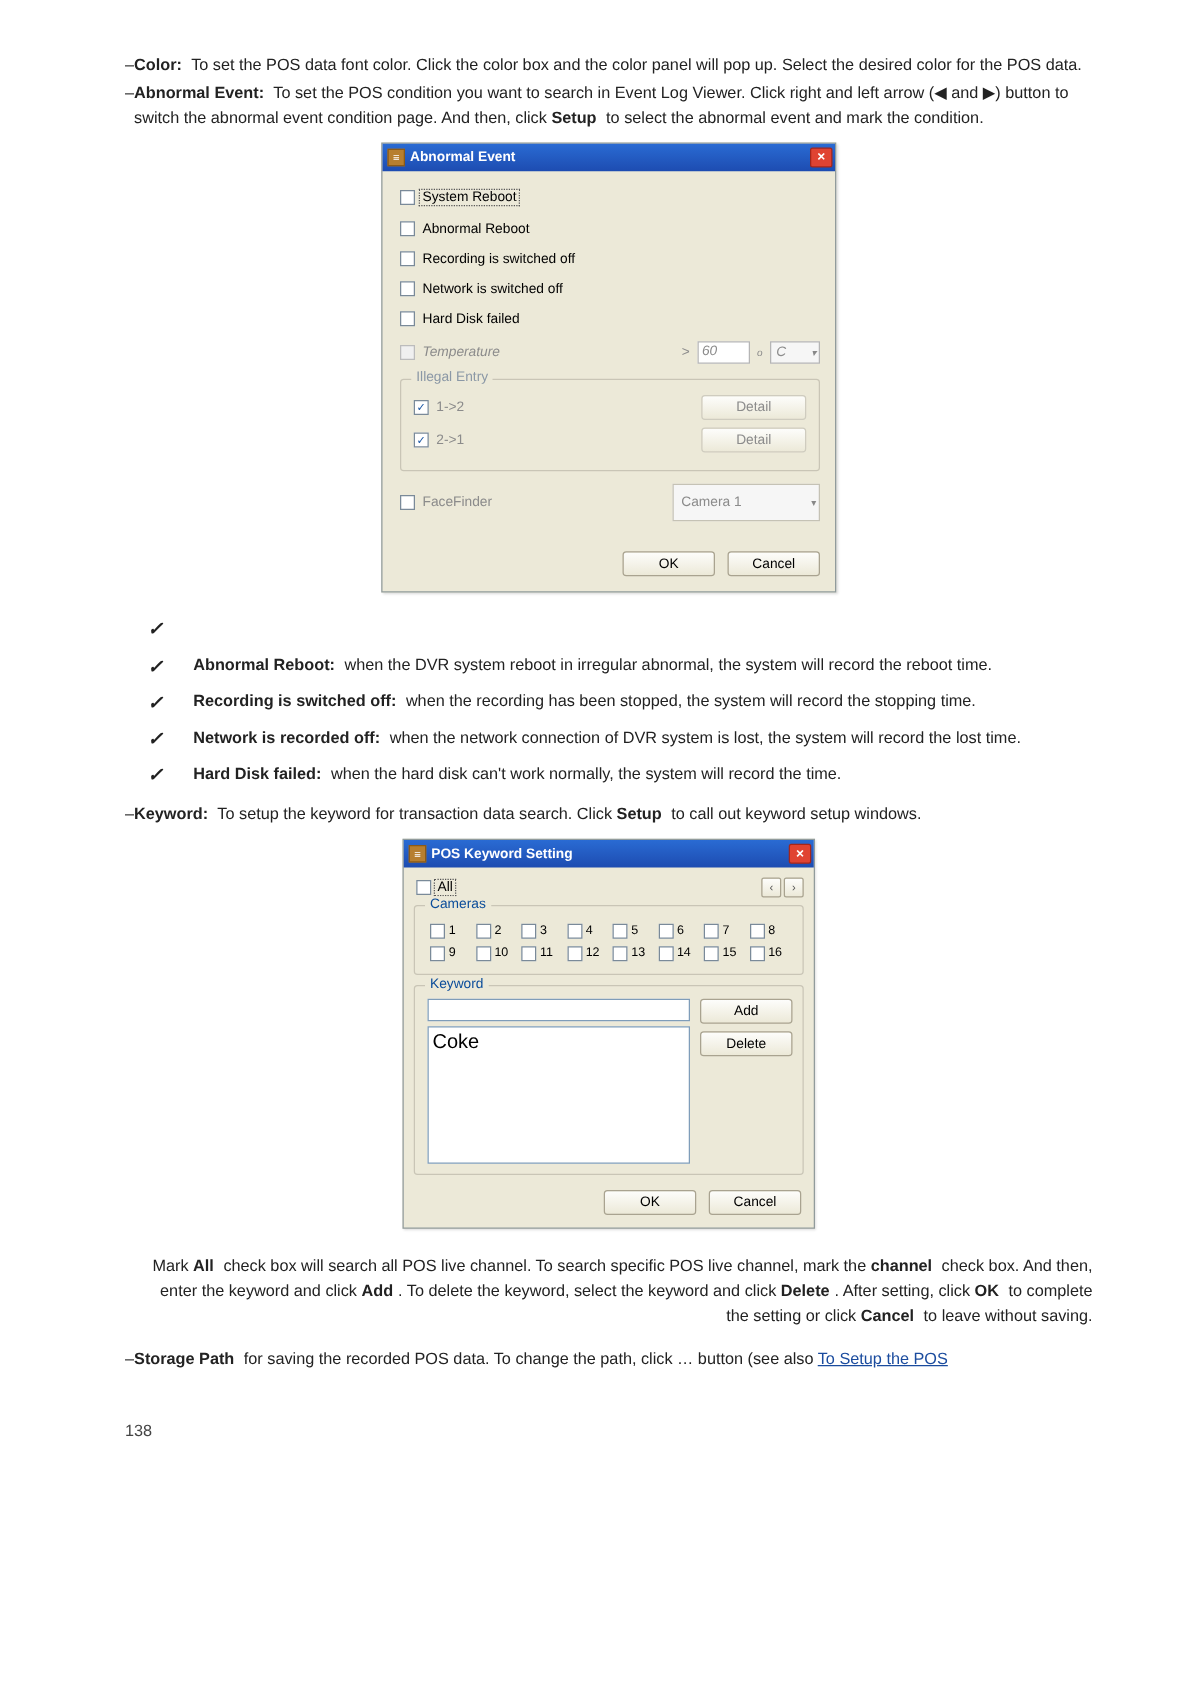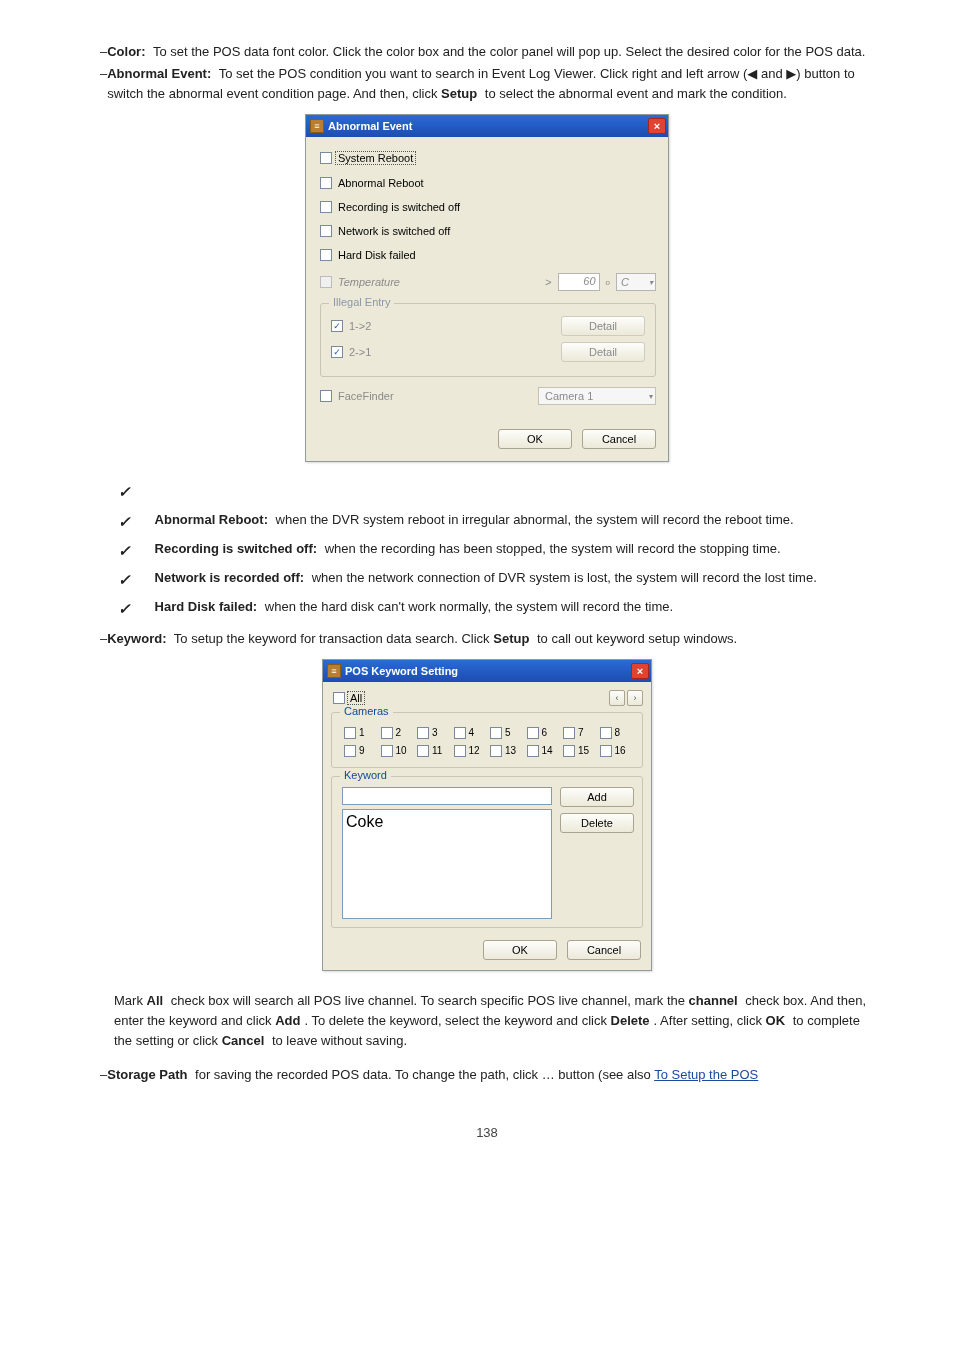--- a/index.html
+++ b/index.html
@@ -96,21 +96,20 @@
     border-radius: 2px;
   }
   .dlg-body {
     padding: 14px 12px 10px 14px;
   }
   .chk-row {
     display: flex;
     align-items: center;
     margin: 0 0 12px 0;
     gap: 6px;
-    text-align: right;
   }
   .chk-row.disabled { color: #8b8b8b; font-style: italic; }
   .chk-box {
     width: 12px; height: 12px;
     border: 1px solid #7a8a99;
     background: #fff;
     display:flex;align-items:center;justify-content:center;
     font-size:9px;
     color:#1e5aa6;
   }
@@ -176,21 +175,21 @@
     border-radius: 3px;
     display:flex;align-items:center;justify-content:center;
     font-size: 11px;
     color:#000;
   }
   .btn.disabled { color:#8b8b8b; border-color:#cfccbf; }
   .ill-row .btn { margin-left:auto; width:84px; }
   .facerow { display:flex; align-items:center; gap:6px; color:#8b8b8b; margin-bottom:8px;}
   .camsel {
     margin-left:auto;
-    width:118px; height:18px;
+    width:118px; height:30px;
     border:1px solid #c5c2b5;
     background:#f6f6f6;
     color:#8b8b8b;
     display:flex;align-items:center;justify-content:space-between;
     padding:0 2px 0 6px;font-size:11px;
   }
   .dlg-buttons {
     display:flex; justify-content:flex-end; gap:10px;
     padding: 6px 12px 12px 12px;
   }
@@ -227,21 +226,20 @@
   .kw-btns { display:flex;flex-direction:column;gap:6px; width:72px;}
   .kw-btns .btn { width:72px; }
   .pos .dlg-buttons { padding: 4px 10px 10px 10px; justify-content:flex-end; gap:10px;}
   .pos .groupbox { margin: 4px 8px 8px 8px; }
   .pos .groupbox .legend { color:#0a4c9a; }
   .link {
     color:#1a4b9e; text-decoration: underline;
   }
   .footer {
     margin-top:40px;
-    text-align:center;
     font-size:13px;
     color:#444;
   }
 </style>
 </head>
 <body>
 
 <div class="page">
 
   <div class="body-text">
@@ -472,21 +470,21 @@
           </div>
         </div>
       </div>
       <div class="dlg-buttons">
         <span class="btn">OK</span>
         <span class="btn">Cancel</span>
       </div>
     </div>
   </div>
 
-  <div class="body-text" style="margin-top:20px; padding-left:14px;">
+  <div class="body-text" style="margin-top:20px; padding-left:14px;text-align:right;">
     <span>
       <span>Mark </span><span class="p-bold">All</span><span> check box will search all POS live channel. To search specific POS live channel, mark the </span>
       <span class="p-bold">channel</span><span> check box. And then, enter the keyword and click </span>
       <span class="p-bold">Add</span><span>. To delete the keyword, select the keyword and click </span>
       <span class="p-bold">Delete</span><span>. After setting, click </span>
       <span class="p-bold">OK</span><span> to complete the setting or click </span>
       <span class="p-bold">Cancel</span><span> to leave without saving.</span>
     </span>
   </div>
 

